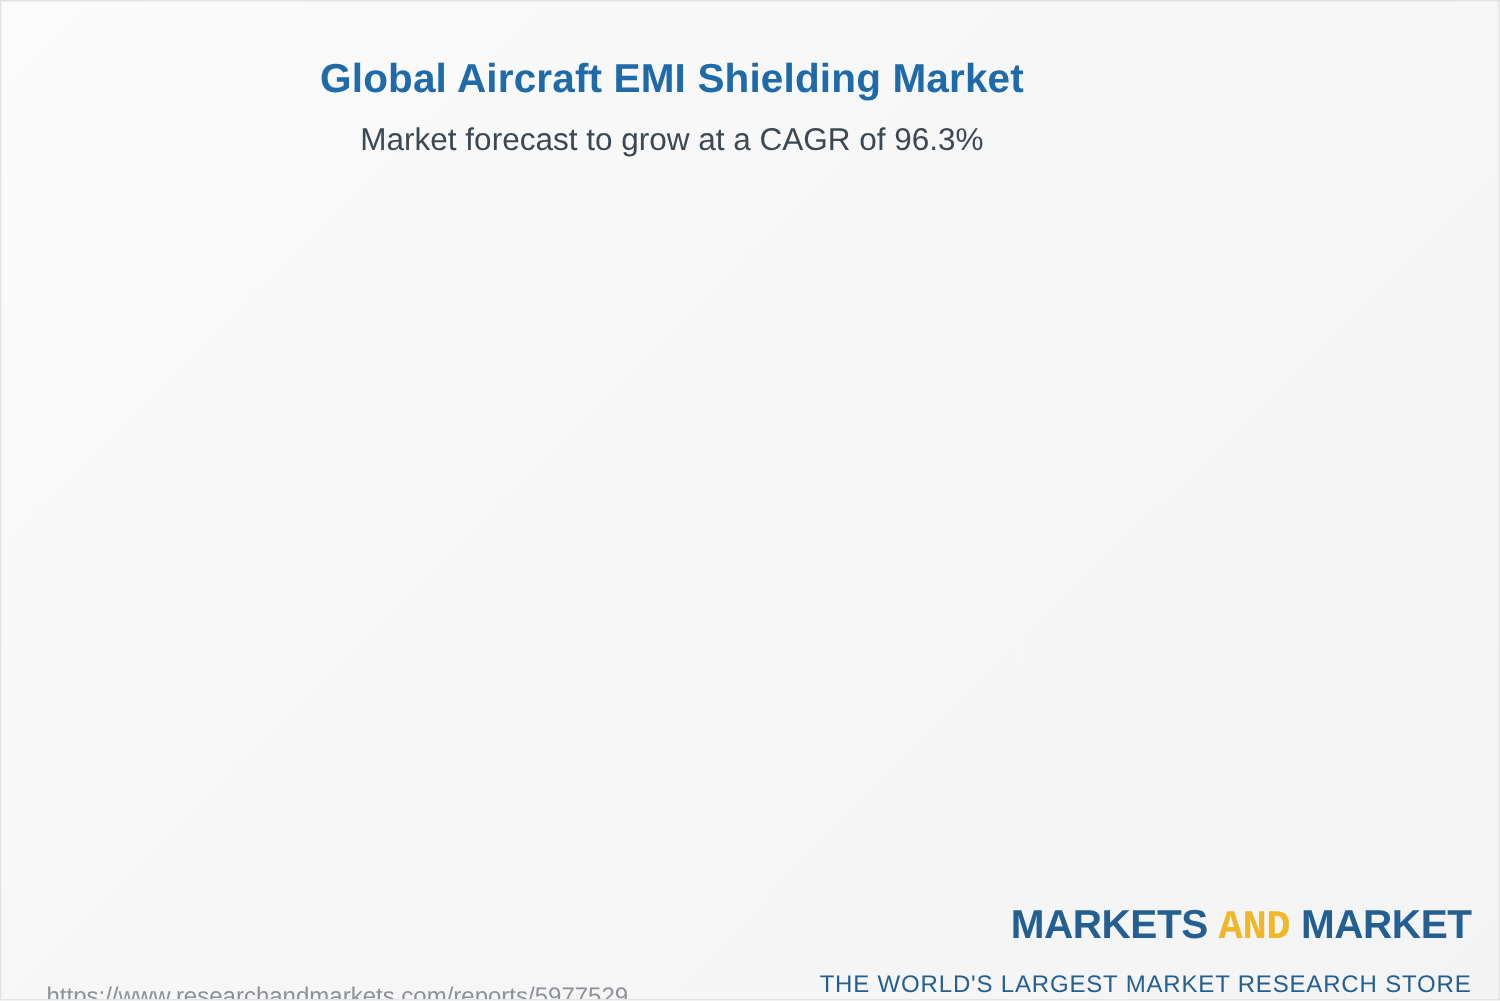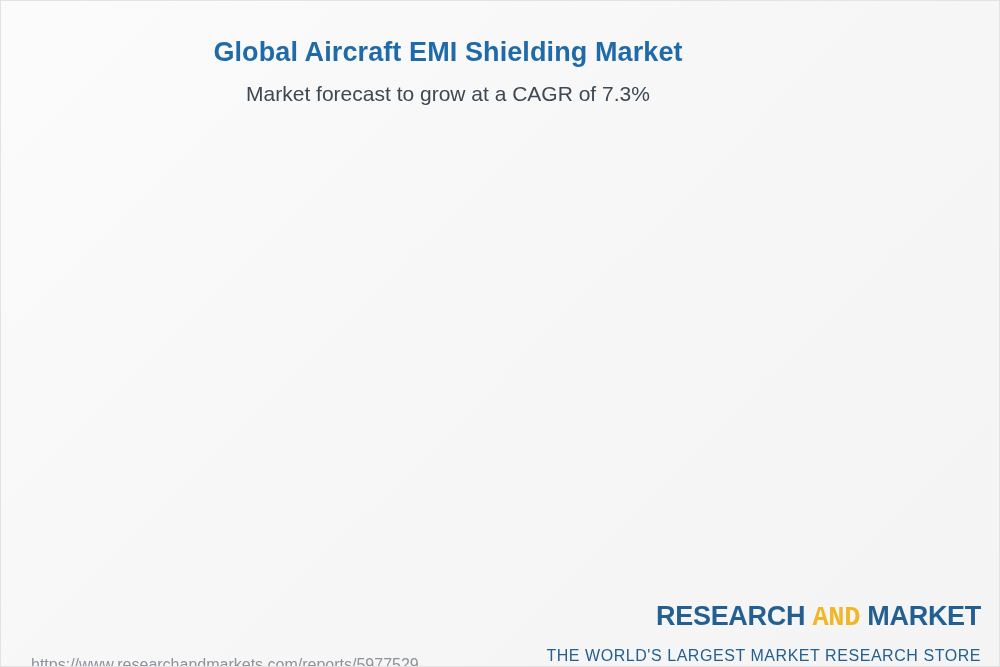--- a/index.html
+++ b/index.html
@@ -99,21 +99,21 @@
     white-space: nowrap;
   }
 </style>
 </head>
 <body>
 
 <div id="canvas">
 
   <div id="header">
     <div id="chart-title">Global Aircraft EMI Shielding Market</div>
-    <div id="chart-subtitle">Market forecast to grow at a CAGR of 7.3%</div>
+    <div id="chart-subtitle">Market forecast to grow at a CAGR of 96.3%</div>
   </div>
 
   <div id="plot">
 
     <div class="bar-group">
 
       
       
 
       
@@ -139,17 +139,17 @@
 
       
       
     </div>
 
   </div>
 
   <div id="footer-url">https://www.researchandmarkets.com/reports/5977529</div>
 
   <div id="logo">
-    <div id="logo-main"><span>RESEARCH</span><span> </span><span id="logo-and">AND</span><span> </span><span>MARKET</span></div>
+    <div id="logo-main"><span>MARKETS</span><span> </span><span id="logo-and">AND</span><span> </span><span>MARKET</span></div>
     <div id="logo-tagline">THE WORLD'S LARGEST MARKET RESEARCH STORE</div>
   </div>
 
 </div>
 
 </body></html>

